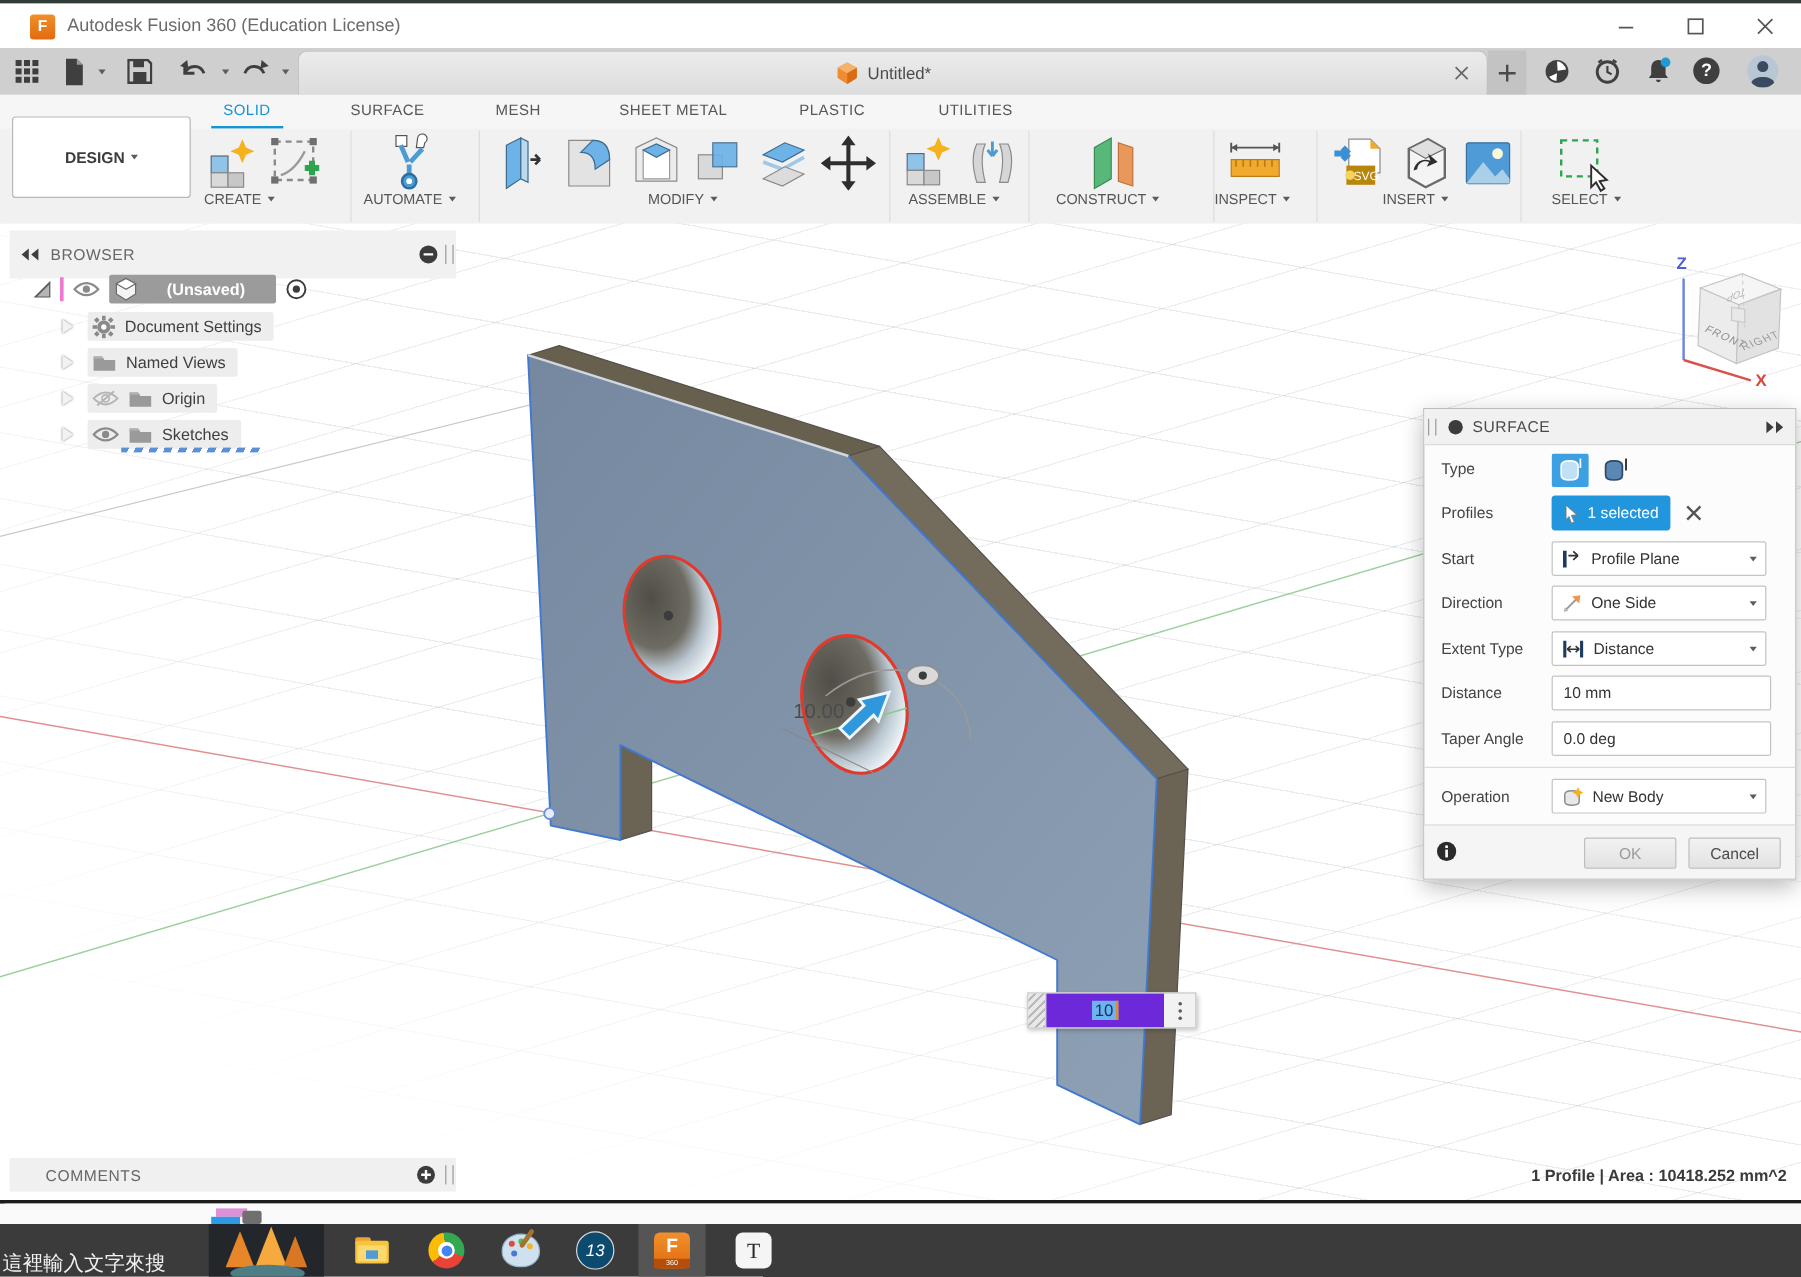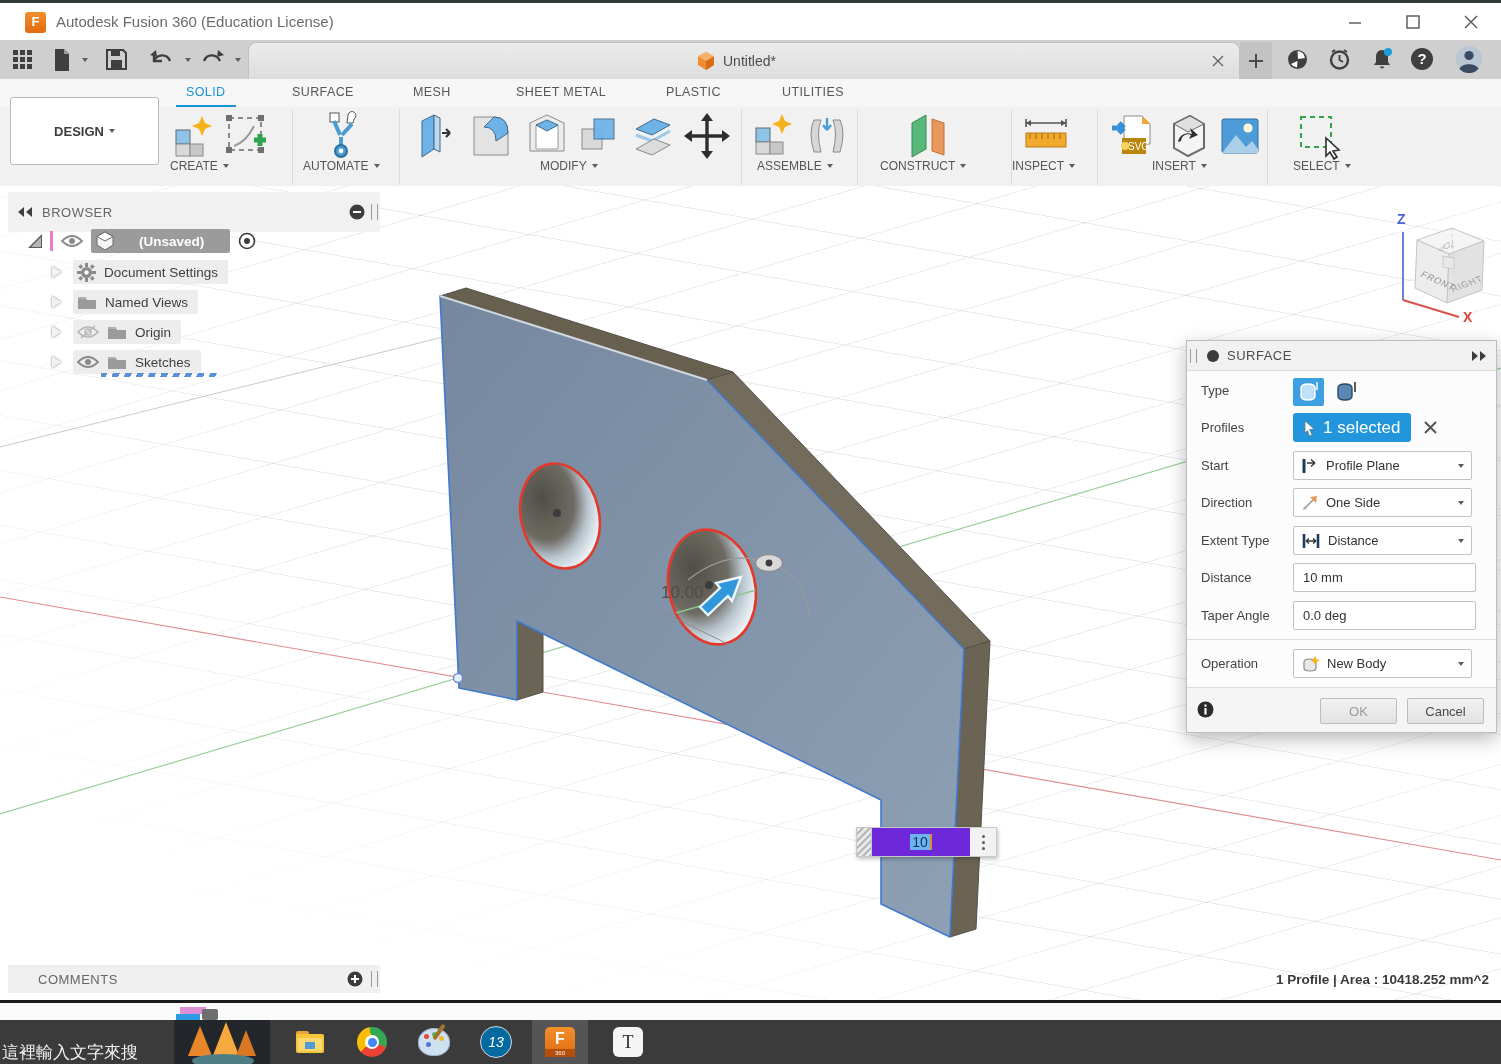--- a/index.html
+++ b/index.html
@@ -543,21 +543,21 @@
     </div>
   </div>
 
   <div class="drow" style="top:72px">
     <span class="dlabel">Profiles</span>
     <div class="dctl flex" style="top:0;gap:12px">
       <div class="flex" style="background:#2196dc;border-radius:3px;height:29px;padding:0 10px;gap:7px">
         <svg width="13" height="16">
             <path d="M2 1 L11 9 L6.5 9.5 L9 15 L6.5 16 L4.5 10.5 L2 13 Z" fill="#fff" stroke="#7a7a7a" stroke-width="0.8"></path>
           </svg>
-        <span style="color:#fff;font-size:17px">1 selected</span>
+        <span style="color:#fff;font-size:13px">1 selected</span>
       </div>
       <svg width="15" height="15">
           <path d="M2 2 L13 13 M13 2 L2 13" stroke="#555" stroke-width="2"></path>
         </svg>
     </div>
   </div>
 
   <div class="drow" style="top:147px">
     <span class="dlabel">Direction</span>
     <div class="dctl fsel" style="top:0">
@@ -673,21 +673,21 @@
     <div style="width:30px;height:26px;border-radius:50% 50% 45% 45%;background:#cfe0ef;position:relative;border:1px solid #9ab4cc">
       <div style="position:absolute;left:5px;top:5px;width:5px;height:5px;border-radius:50%;background:#e04b3a"></div>
       <div style="position:absolute;left:13px;top:3px;width:5px;height:5px;border-radius:50%;background:#58b55c"></div>
       <div style="position:absolute;left:20px;top:7px;width:5px;height:5px;border-radius:50%;background:#f2b32e"></div>
       <div style="position:absolute;left:7px;top:13px;width:5px;height:5px;border-radius:50%;background:#4b79d8"></div>
       <div style="position:absolute;left:18px;top:-6px;width:4px;height:18px;background:#a5712e;transform:rotate(35deg);border-radius:2px"></div>
     </div>
   </div>
   <div style="width:18px"></div>
   <div class="tbicon">
-    <div style="width:30px;height:30px;border-radius:50%;background:#0369a1;border:1.5px solid #d9d9d9;color:#fff;font-size:14px;font-style:italic;display:flex;align-items:center;justify-content:center">13</div>
+    <div style="width:30px;height:30px;border-radius:50%;background:#0c4a6e;border:1.5px solid #d9d9d9;color:#fff;font-size:14px;font-style:italic;display:flex;align-items:center;justify-content:center">13</div>
   </div>
   <div style="width:14px"></div>
   <div class="tbicon" style="background:#555;width:56px">
     <div style="width:30px;height:30px;border-radius:5px;background:linear-gradient(#f18f2c,#e06c10);position:relative;color:#fff;text-align:center">
       <div style="font-weight:bold;font-size:16px;line-height:24px">F</div>
       <div style="position:absolute;left:0;bottom:0;width:100%;height:8px;background:#b44f09;font-size:6px;line-height:8px">360</div>
     </div>
   </div>
   <div style="width:18px"></div>
   <div class="tbicon">

